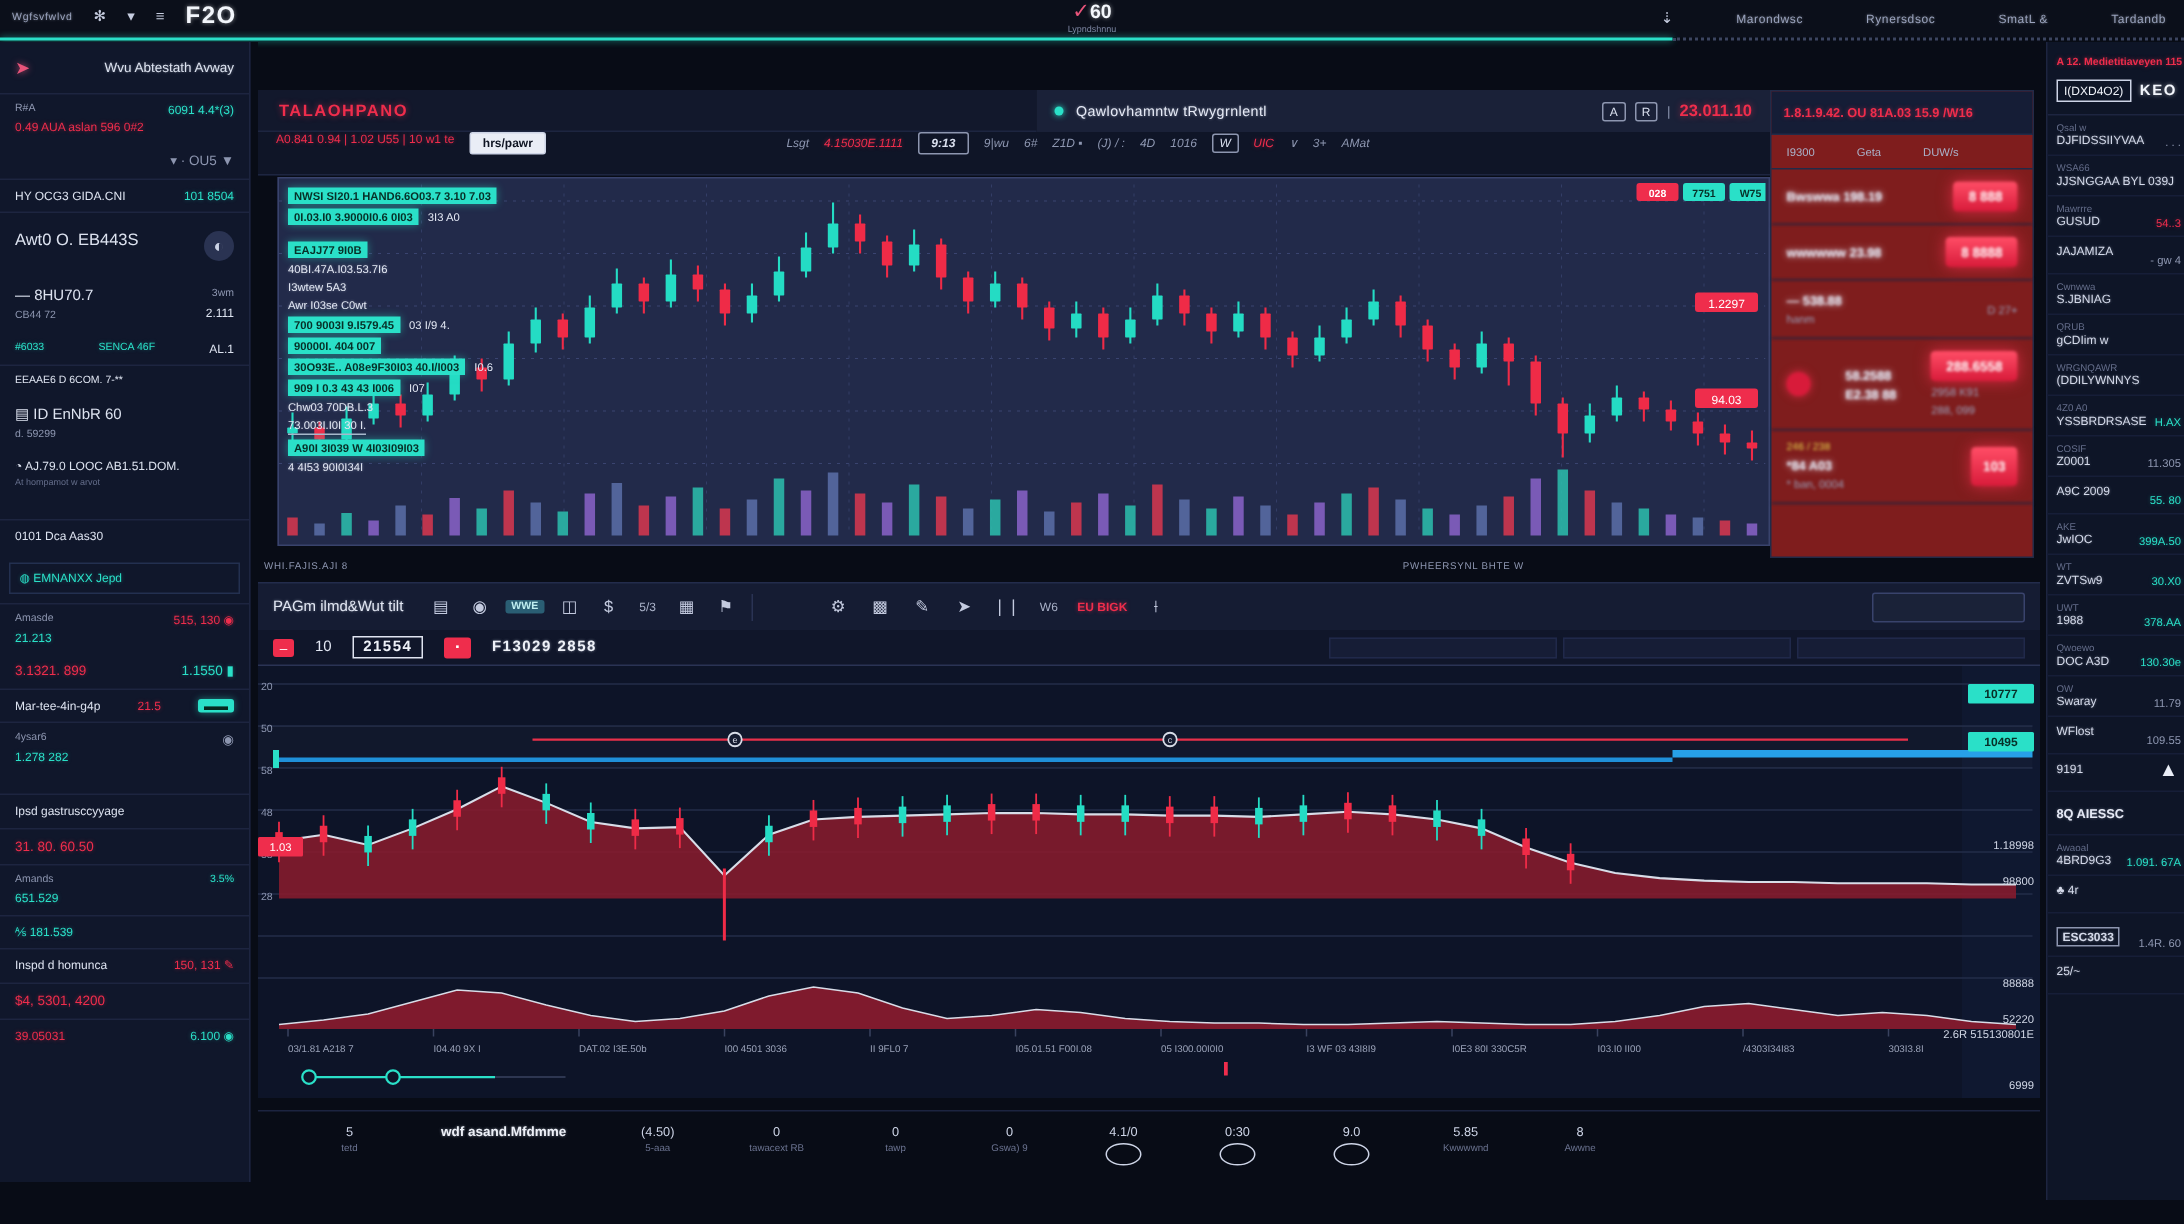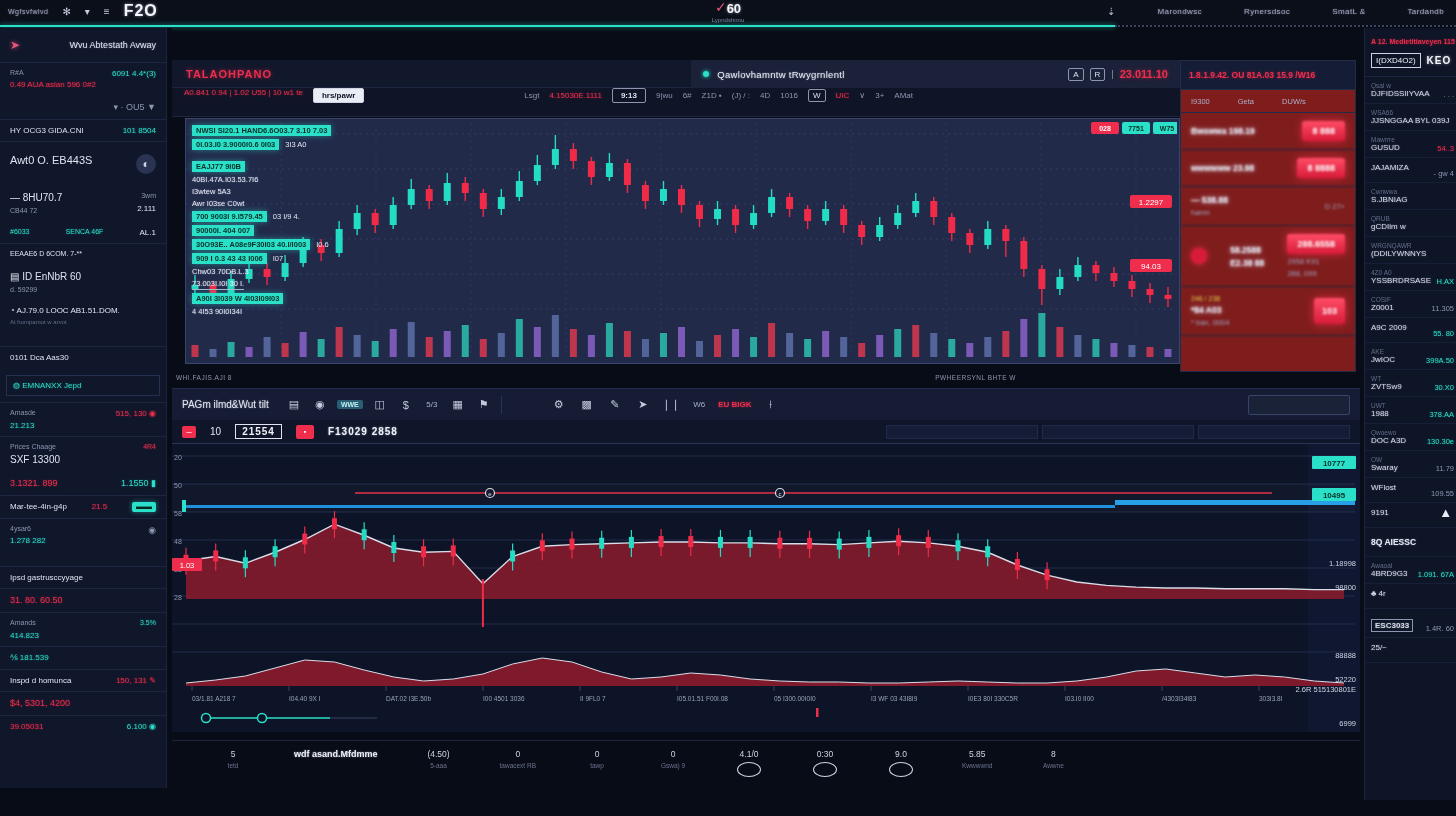--- a/index.html
+++ b/index.html
@@ -236,29 +236,20 @@
         </div>
         <div class="sb-row bt">
           <div class="col">
             <span class="cell c-g xxs">Amasde</span>
             <span class="cell c-t xs">21.213</span>
           </div>
           <div class="col end">
             <span class="cell c-r xs">515, 130  ◉</span>
           </div>
         </div>
-        <div class="sb-row bt">
-          <div class="col">
-            <span class="cell c-g xxs">Prices Chaage</span>
-            <span class="cell c-w sm">SXF 13300</span>
-          </div>
-          <div class="col end">
-            <span class="cell c-r xxs">4R4</span>
-          </div>
-        </div>
         <div class="sb-row ">
           <div class="col">
             <span class="cell c-r s">3.1321. 899</span>
           </div>
           <div class="col end">
             <span class="cell c-t s">1.1550  ▮</span>
           </div>
         </div>
         <div class="sb-row bt">
           <div class="col">
@@ -286,21 +277,21 @@
           </div>
         </div>
         <div class="sb-row bt">
           <div class="col">
             <span class="cell c-r s">31. 80. 60.50</span>
           </div>
         </div>
         <div class="sb-row bt">
           <div class="col">
             <span class="cell c-g xxs">Amands</span>
-            <span class="cell c-t xs">414.823</span>
+            <span class="cell c-t xs">651.529</span>
           </div>
           <div class="col end">
             <span class="cell c-t xxs">3.5%</span>
           </div>
         </div>
         <div class="sb-row bt">
           <div class="col">
             <span class="cell c-t xs">⅍ 181.539</span>
           </div>
         </div>
@@ -340,21 +331,21 @@
           <span class="sqbtn">A</span>
           <span class="sqbtn">R</span>
           <span class="c-g s">|</span>
           <span class="mh-price">23.011.10</span>
         </span>
       </div>
     </div>
     <div class="mh-row2">
       <span class="c-r xs">A0.841  0.94 | 1.02   U55 | 10 w1  te</span>
       <span class="pill">hrs/pawr</span>
-      <span style="display:flex;align-items:center;gap:10px;margin-left:150px;">
+      <span style="display:flex;align-items:center;gap:10px;margin-left:150px;font-style:italic;">
           <span class="c-g xs">Lsgt</span>
           <span class="c-r xs">4.15030E.1111</span>
           <span class="pill ghost">9:13</span>
           <span class="c-g xs">9|wu</span>
           <span class="c-g xs">6#</span>
           <span class="c-g xs">Z1D ▪</span>
           <span class="c-g xs">(J) / :</span>
           <span class="c-g xs">4D</span>
           <span class="c-g xs">1016</span>
           <span class="sqbtn">W</span>

